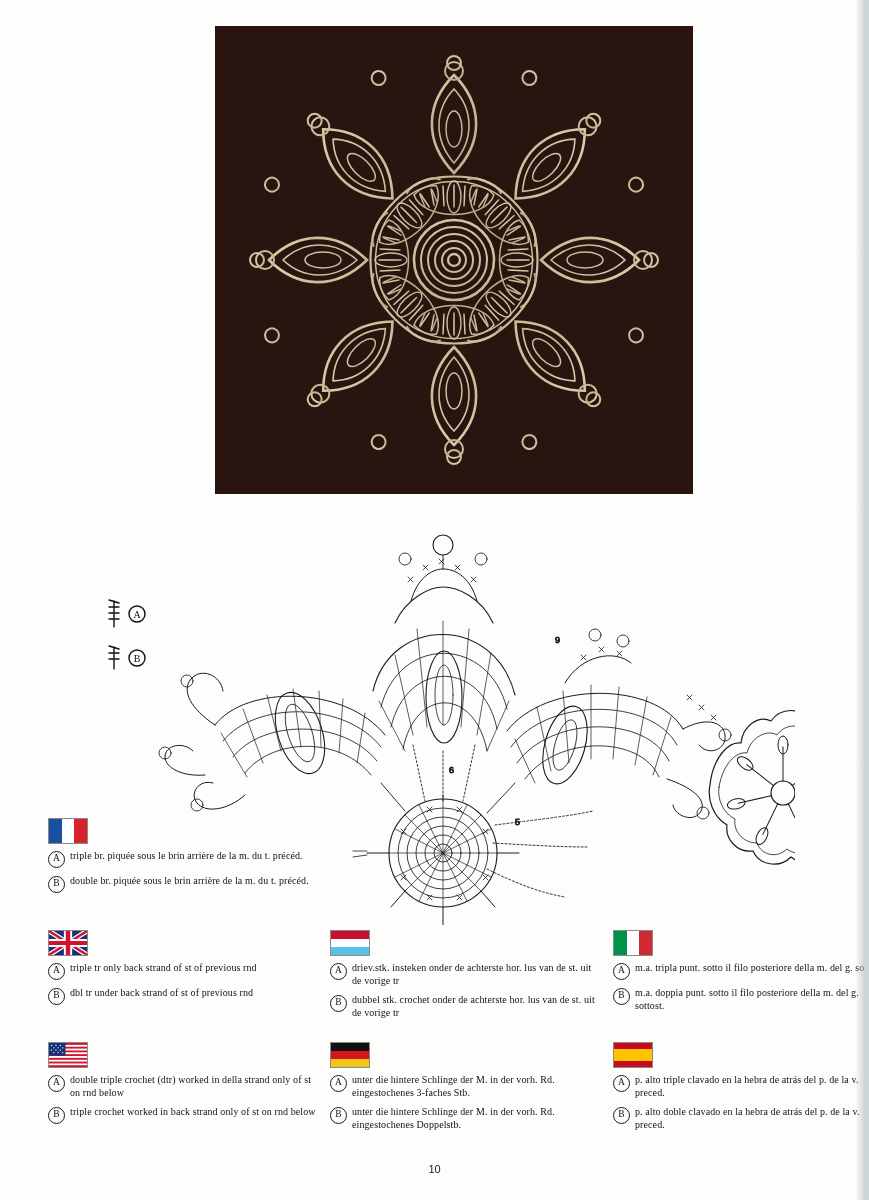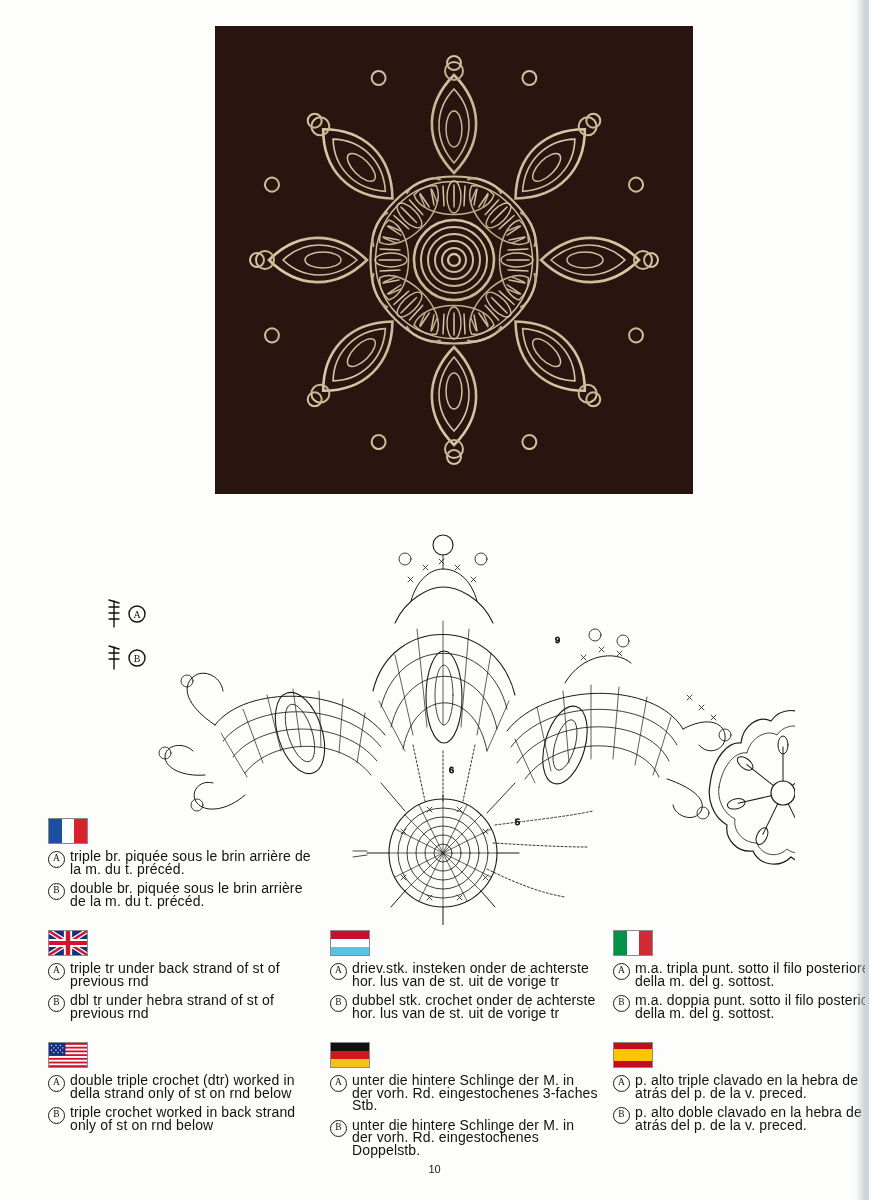--- a/index.html
+++ b/index.html
@@ -107,24 +107,25 @@
     border-radius: 50%;
     font-size: 9.5px;
     line-height: 13px;
     text-align: center;
     margin-right: 5px;
     margin-top: 1px;
     font-family: "Liberation Serif", serif;
     color: #111;
   }
   .etext {
-    font-size: 14px;
+    font-size: 10px;
     line-height: 12.6px;
     color: #121212;
     letter-spacing: 0.01em;
+    font-family: Liberation Serif, serif;
   }
 
   .page-number {
     position: absolute;
     left: 0; right: 0;
     top: 1163px;
     text-align: center;
     font-size: 11px;
     color: #1a1a1a;
   }
@@ -475,25 +476,25 @@
         <svg width="38" height="24" viewBox="0 0 60 40" preserveAspectRatio="none">
           <rect width="60" height="40" fill="#15317e"></rect>
           <path d="M0 0 L60 40 M60 0 L0 40" stroke="#fff" stroke-width="8"></path>
           <path d="M0 0 L60 40 M60 0 L0 40" stroke="#cf142b" stroke-width="4"></path>
           <path d="M30 0 L30 40 M0 20 L60 20" stroke="#fff" stroke-width="13"></path>
           <path d="M30 0 L30 40 M0 20 L60 20" stroke="#cf142b" stroke-width="7"></path>
         </svg>
       </div>
       <div class="entry">
         <div class="marker">A</div>
-        <div class="etext">triple tr under back strand of st of previous rnd</div>
+        <div class="etext">triple tr only back strand of st of previous rnd</div>
       </div>
       <div class="entry">
         <div class="marker">B</div>
-        <div class="etext">dbl tr under hebra strand of st of previous rnd</div>
+        <div class="etext">dbl tr under back strand of st of previous rnd</div>
       </div>
     </div>
 
     <div class="legend-col col-us">
       <div class="flag">
         <svg width="38" height="24" viewBox="0 0 60 40" preserveAspectRatio="none">
           <rect width="60" height="40" fill="#ffffff"></rect>
           <g fill="#cf142b">
             <rect y="0" width="60" height="3.1"></rect>
             <rect y="6.2" width="60" height="3.1"></rect>

